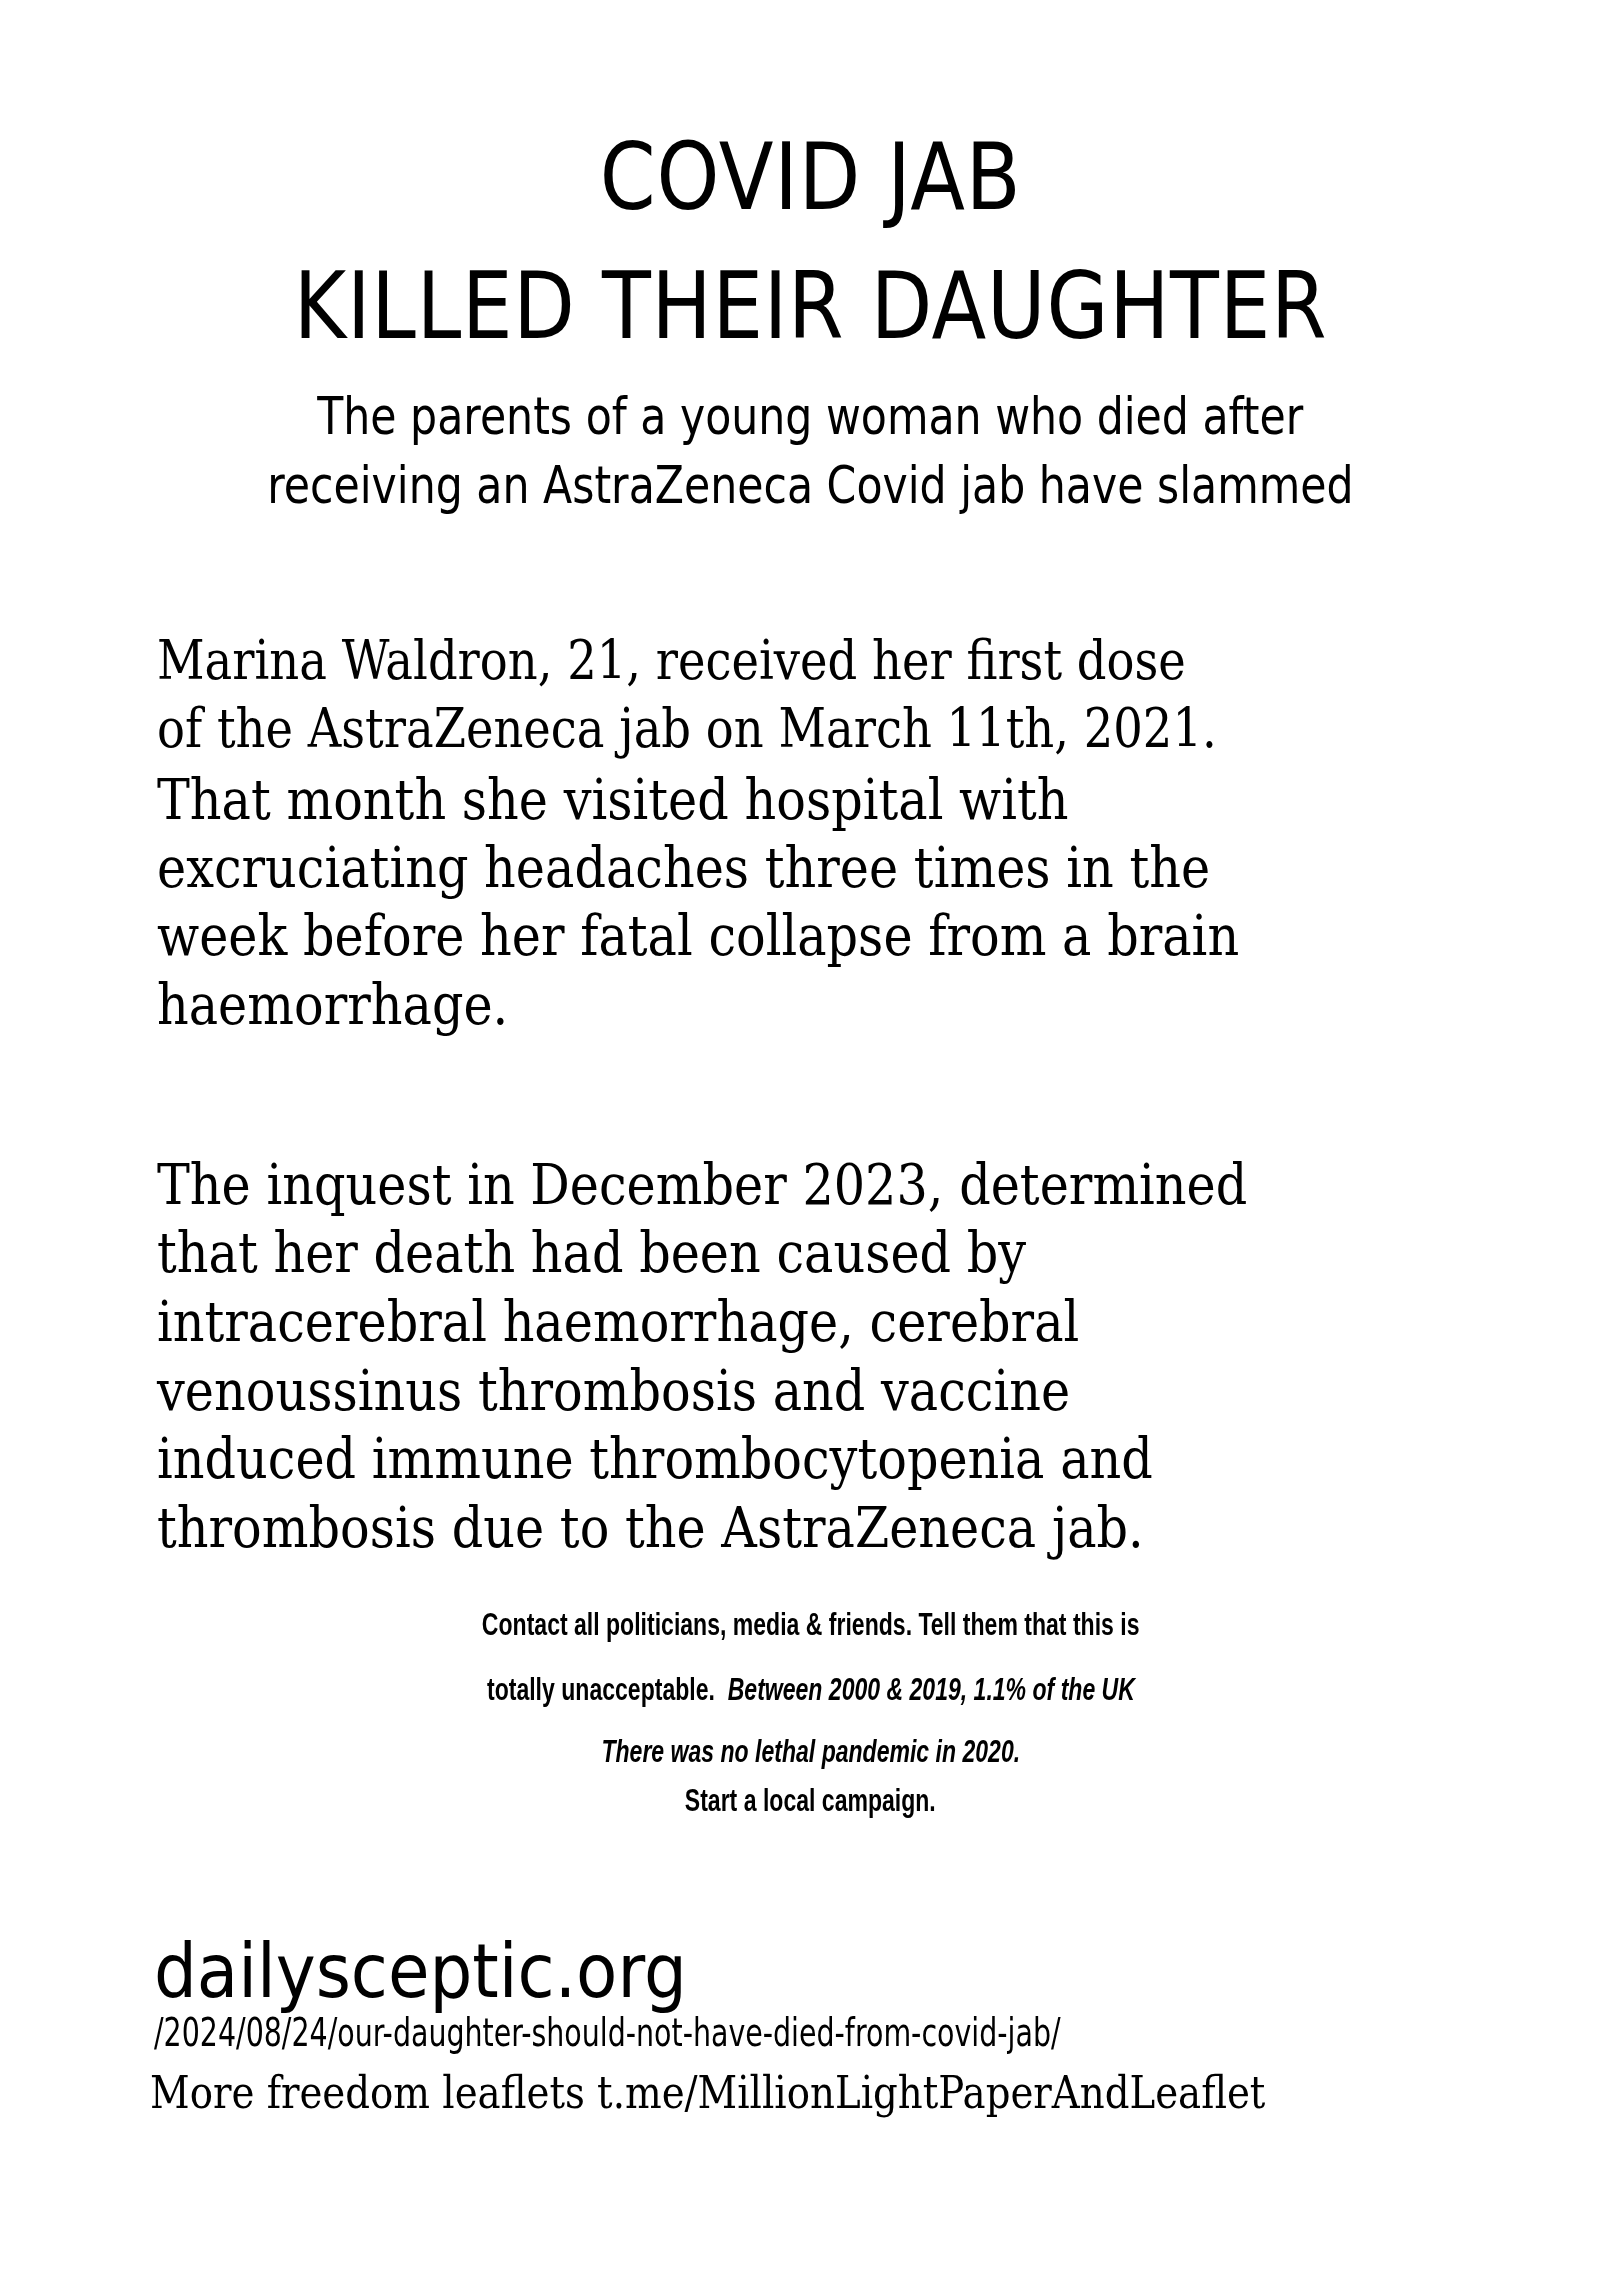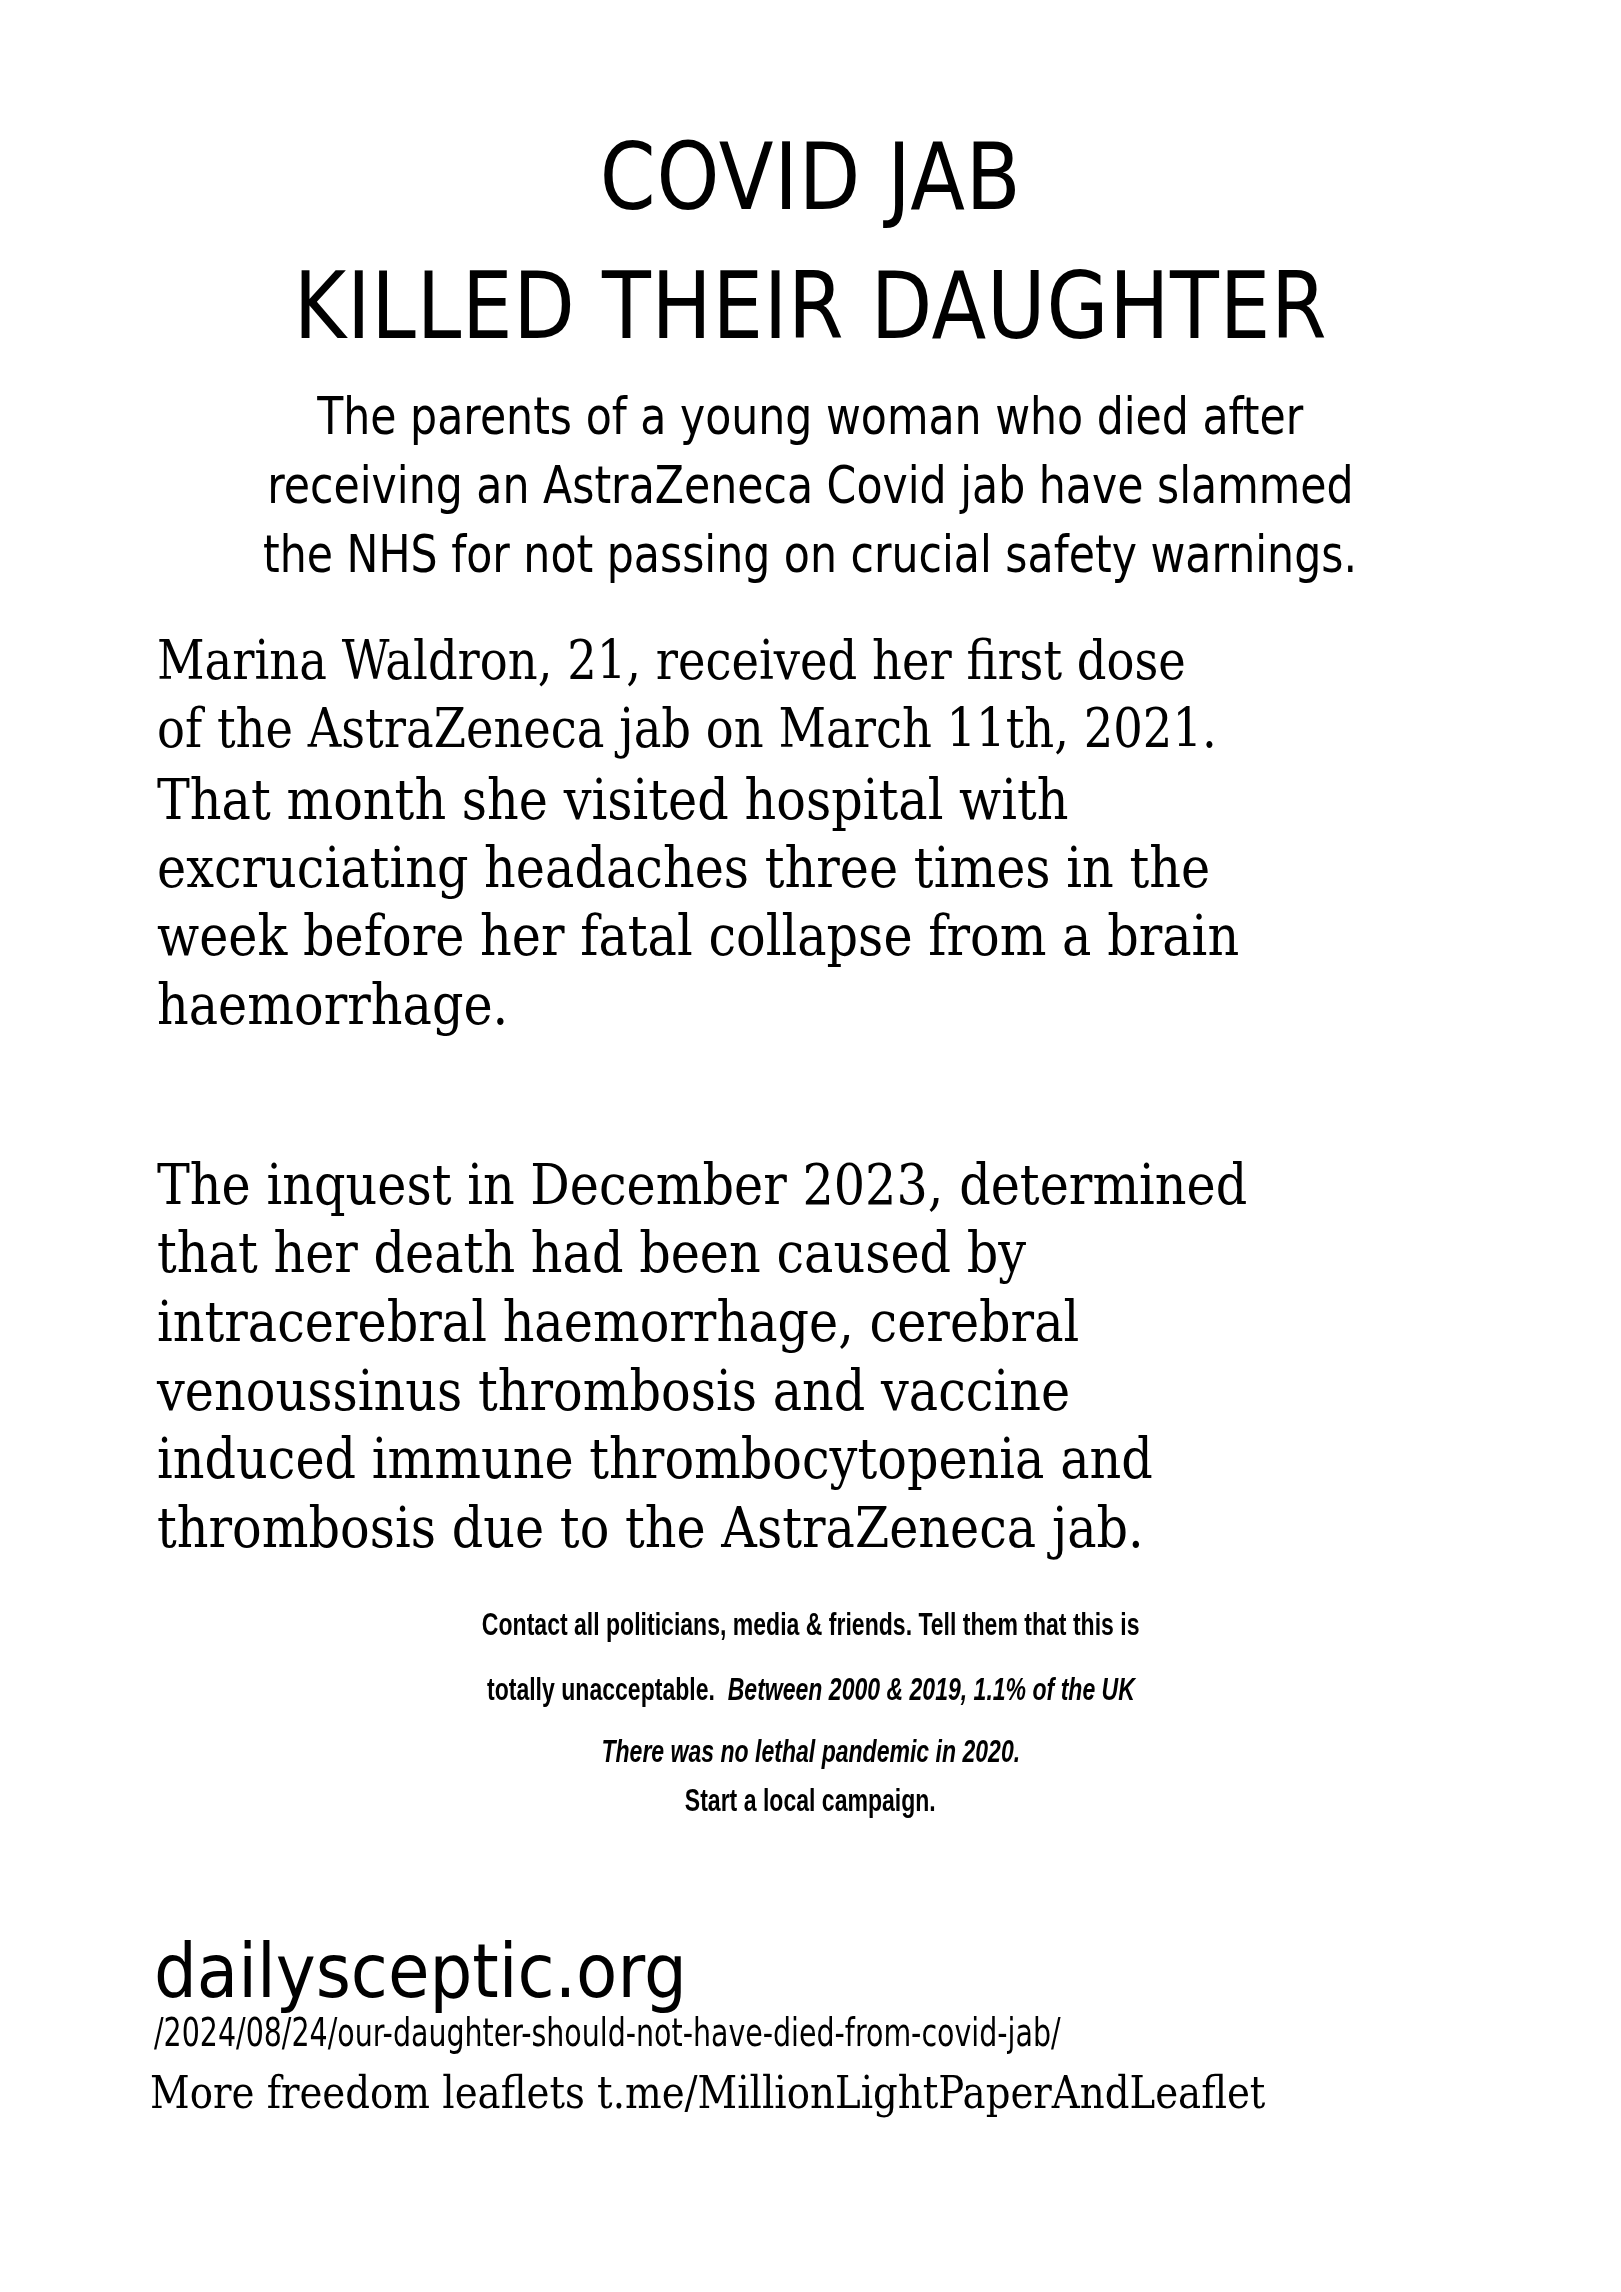--- a/index.html
+++ b/index.html
@@ -25,23 +25,20 @@
 <div class="page">
 
   <div class="line c headline" style="top:131px;">COVID JAB</div>
   <div class="line c headline" style="top:260px;">KILLED THEIR DAUGHTER</div>
 
   <div class="line c" style="top:459px;">
     <span class="lede" style="display:inline-block;">receiving an AstraZeneca Covid jab have slammed</span>
   </div>
   <div class="line c" style="top:390px;">
     <span class="lede" style="display:inline-block;">The parents of a young woman who died after</span>
-  </div>
-  <div class="line c" style="top:528px;">
-    <span class="lede" style="display:inline-block;">the NHS for not passing on crucial safety warnings.</span>
   </div>
 
   <div class="line body" style="top:634px; transform:scaleX(0.86);">Marina Waldron, 21, received her first dose</div>
   <div class="line body" style="top:702px; transform:scaleX(0.86);">of the AstraZeneca jab on March 11th, 2021.</div>
 
   <div class="line body" style="top:772px; font-size:56px; transform:scaleX(0.88);">That month she visited hospital with</div>
   <div class="line body" style="top:840px; font-size:56px; transform:scaleX(0.88);">excruciating headaches three times in the</div>
   <div class="line body" style="top:908px; font-size:56px; transform:scaleX(0.88);">week before her fatal collapse from a brain</div>
   <div class="line body" style="top:977px; font-size:56px; transform:scaleX(0.88);">haemorrhage.</div>
 

